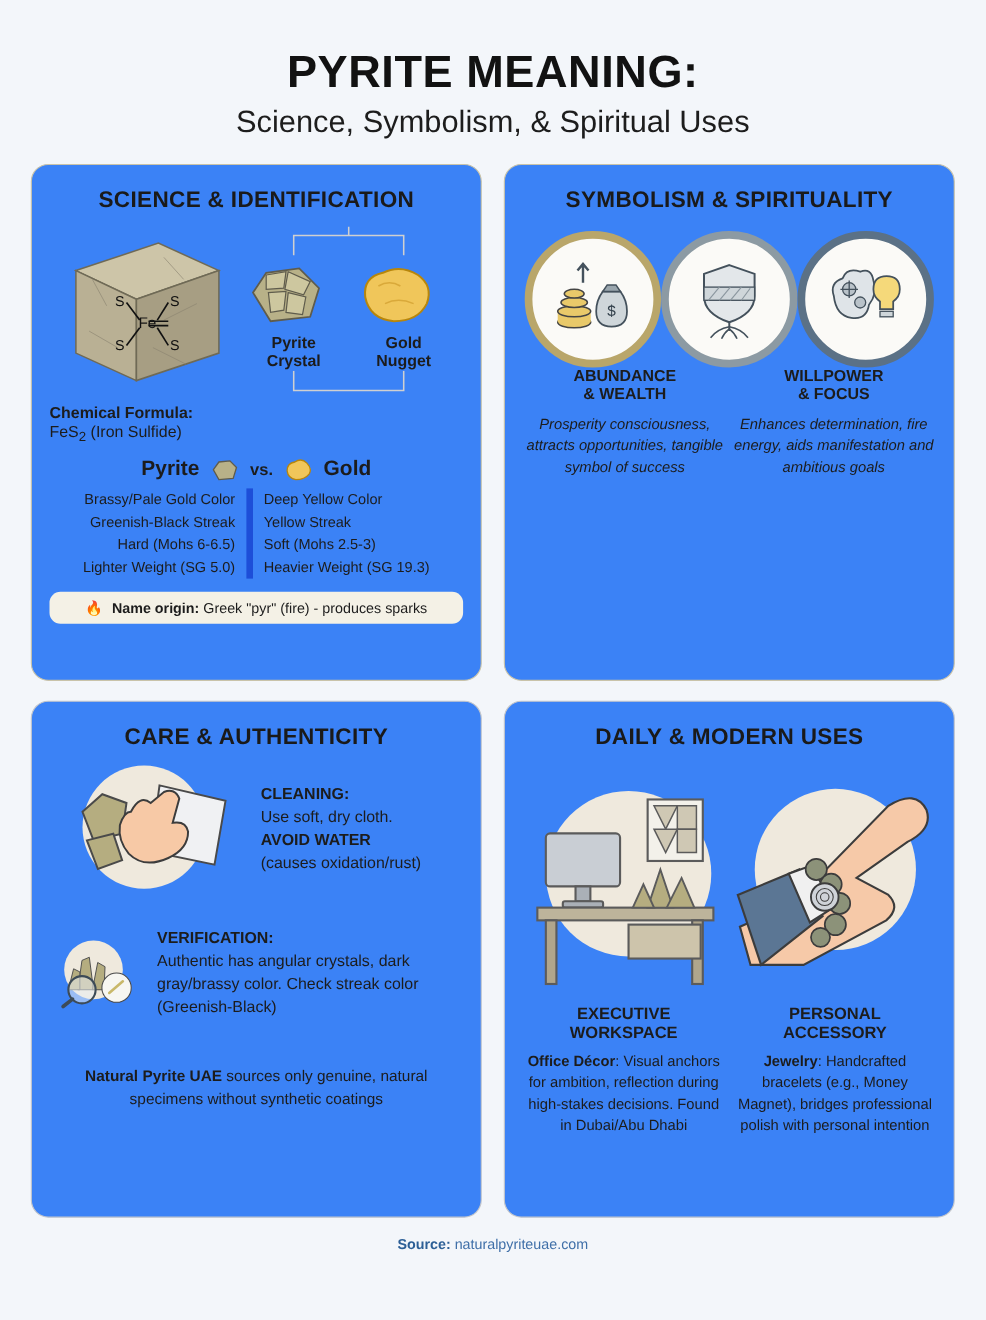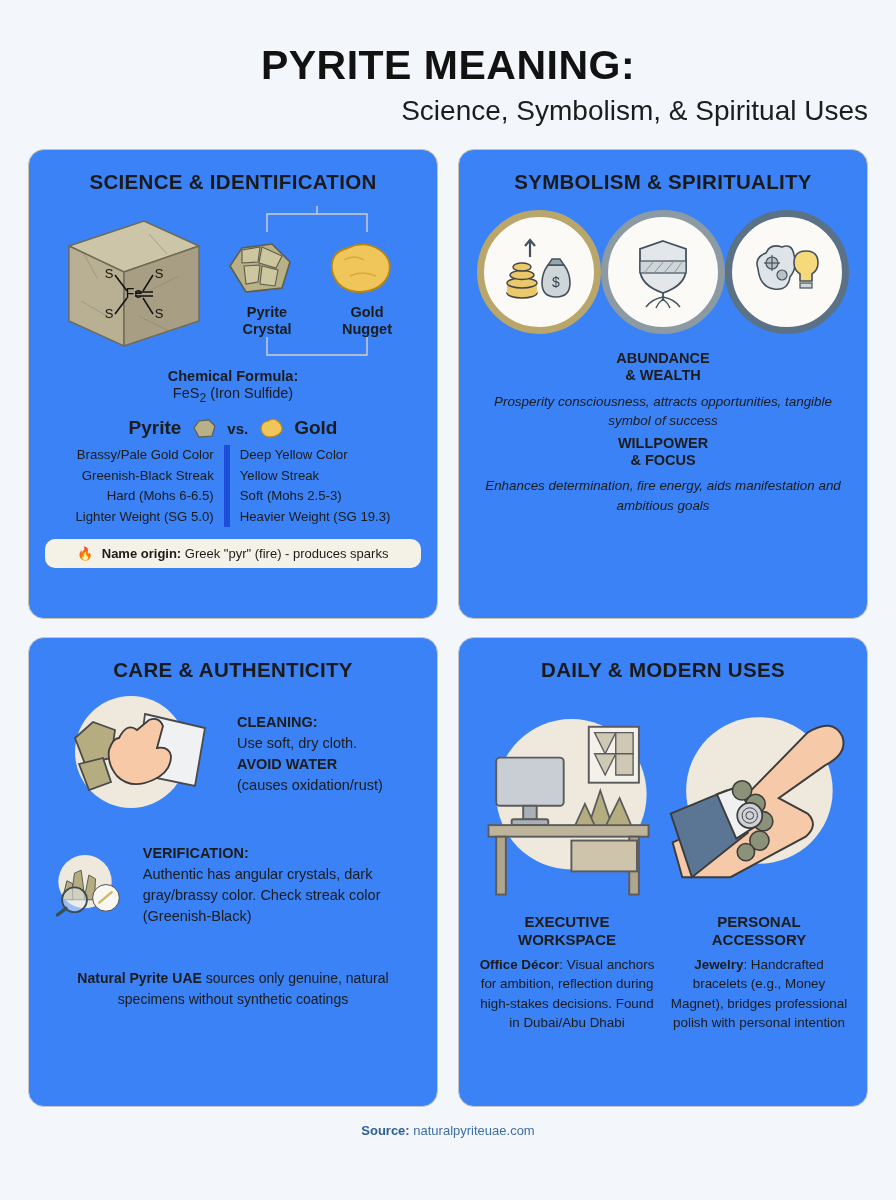--- a/index.html
+++ b/index.html
@@ -31,21 +31,20 @@
     font-weight: bold;
     letter-spacing: 0.5px;
     color: #121212;
     margin: 12px 0 6px 0;
   }
   .title-sub {
     font-size: 28px;
     color: #1d1d1d;
     font-weight: normal;
     margin-bottom: 4px;
-    text-align: right;
   }
   .grid {
     display: grid;
     grid-template-columns: 1fr 1fr;
     grid-template-rows: 470px 470px;
     gap: 18px 20px;
     flex: 0 0 auto;
   }
   .card {
     border: 1.6px solid #c9c3a9;
@@ -78,21 +77,20 @@
   .compare-wrap { width: 200px; }
   .compare-items { display:flex; justify-content: space-around; }
   .compare-item { text-align:center; width: 95px; }
   .compare-label {
     font-size: 14.5px;
     font-weight: bold;
     line-height: 1.15;
     margin-top: 4px;
   }
   .formula {
-    text-align:center;
     margin-top: 4px;
   }
   .formula b { font-size: 14.5px; }
   .formula div { font-size: 14.5px; }
   .vs-row {
     display:flex;
     justify-content:center;
     align-items:center;
     gap: 10px;
     margin: 12px 0 6px 0;
@@ -131,23 +129,21 @@
     border-radius: 50%;
     box-sizing: border-box;
     display:flex; align-items:center; justify-content:center;
     background: #fbfaf7;
   }
   .c1 { border: 7px solid #b9a66a; }
   .c2 { border: 7px solid #8c9aa3; }
   .c3 { border: 7px solid #5b7186; }
   .sym-cols {
     display:flex;
-    margin-top: 16px;
     gap: 4px;
-    flex-direction: column;
   }
   .sym-col { flex:1; text-align:center; }
   .sym-head {
     font-size: 14.5px;
     font-weight: bold;
     line-height: 1.2;
     margin-bottom: 7px;
   }
   .sym-body {
     font-size: 13.4px;

